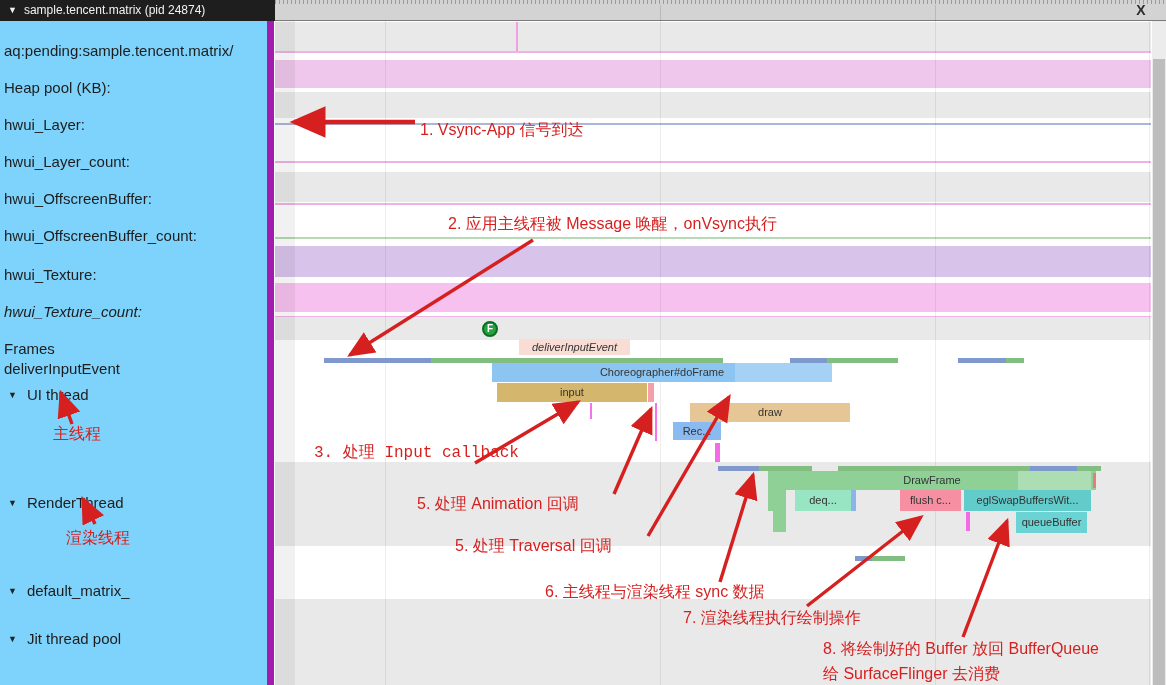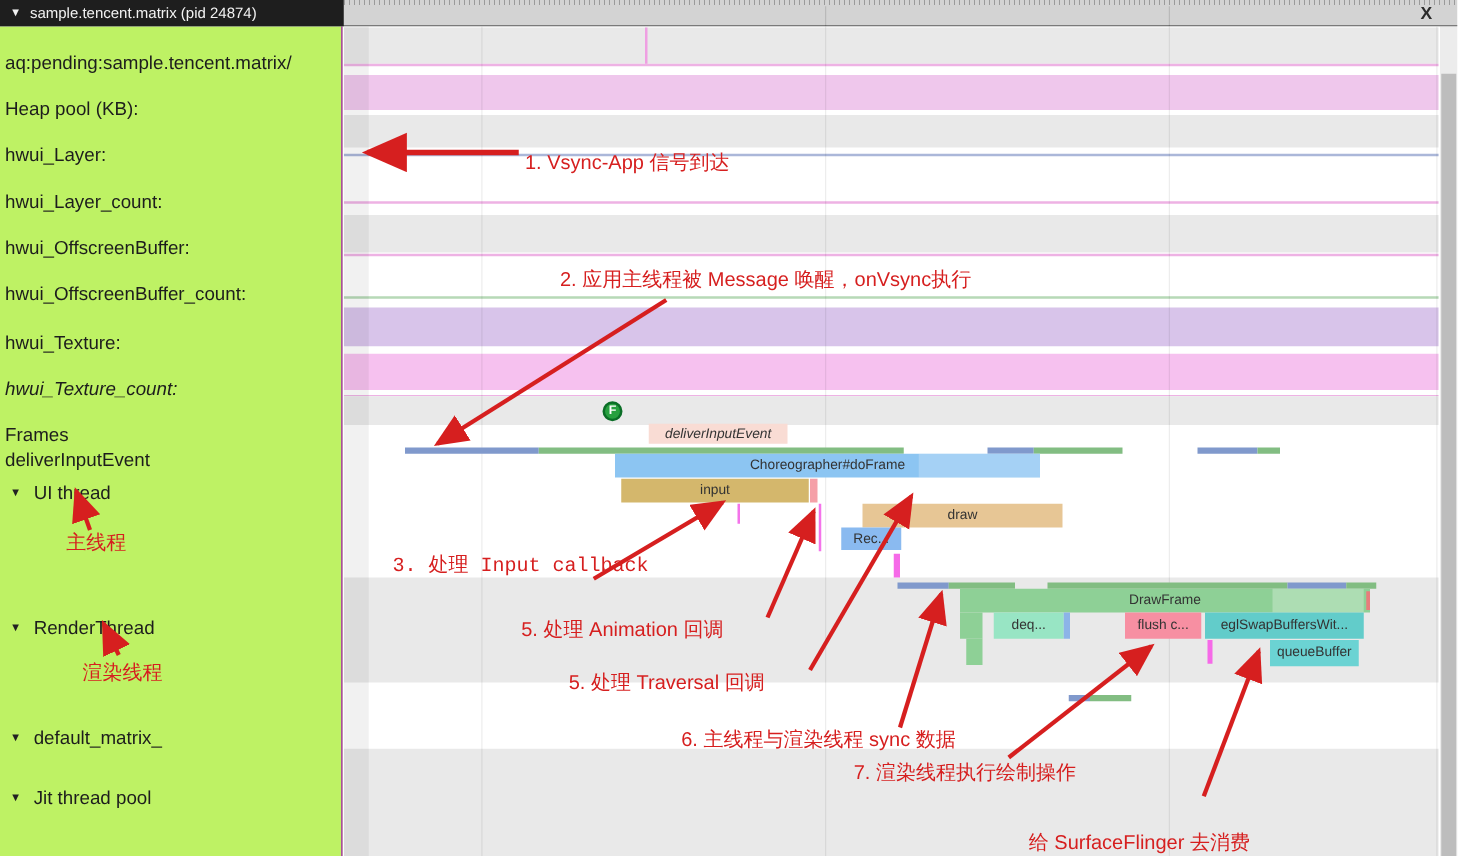--- a/index.html
+++ b/index.html
@@ -13,21 +13,21 @@
   #titlebar .dark { position:absolute; left:0; top:0; width:275px; height:21px;
               background:#1e1e1e; color:#f2f2f2; font-size:12px; line-height:21px; }
   #titlebar .dark .tri { display:inline-block; margin:0 7px 0 8px; font-size:9px; vertical-align:1px; }
   #titlebar .ticks { position:absolute; left:275px; top:0; width:891px; height:4px;
               background:repeating-linear-gradient(90deg, rgba(0,0,0,.45) 0 1px, transparent 1px 4px); opacity:.6; }
   #close-x { position:absolute; right:16px; top:0; width:18px; height:21px; text-align:center;
               color:#2b2b2b; font-size:14px; font-weight:bold; line-height:21px; cursor:pointer; }
   .titlegrid { position:absolute; top:5px; width:1px; height:16px; background:rgba(0,0,0,.12); }
   
   #sidebar { position:absolute; left:0; top:21px; width:274px; height:664px;
-             background:#bef264; border-right:1px solid #a21caf; }
+             background:#7dd3fc; border-right:7px solid #a21caf; }
   .sb-item { position:absolute; left:4px; color:#1d1d1d; font-size:15px; white-space:nowrap; }
   .sb-thread { left:8px; }
   .sb-thread .tri { display:inline-block; font-size:9px; color:#222; margin-right:10px; vertical-align:2px; }
   .sb-red { position:absolute; color:#d61f1f; font-size:16px; white-space:nowrap; }
   
   #tracks { position:absolute; left:275px; top:21px; width:876px; height:664px; background:#ffffff; overflow:hidden; }
   .rowgray  { position:absolute; left:0; width:876px; background:#e9e9e9; }
   .band     { position:absolute; left:0; width:876px; }
   .hline    { position:absolute; left:0; width:876px; }
   .vgrid    { position:absolute; top:0; width:1px; height:664px; background:rgba(0,0,0,.07); }
@@ -164,20 +164,21 @@
     <div id="close-x">X</div>
   </div>
 
   <div class="anno" style="left:420px;top:120px;">1. Vsync-App 信号到达</div>
   <div class="anno" style="left:448px;top:214px;">2. 应用主线程被 Message 唤醒，onVsync执行</div>
   <div class="anno" style="left:314px;top:442px;font-family:Liberation Mono, monospace;">3. 处理 Input callback</div>
   <div class="anno" style="left:417px;top:494px;">5. 处理 Animation 回调</div>
   <div class="anno" style="left:455px;top:536px;">5. 处理 Traversal 回调</div>
   <div class="anno" style="left:545px;top:582px;">6. 主线程与渲染线程 sync 数据</div>
   <div class="anno" style="left:683px;top:608px;">7. 渲染线程执行绘制操作</div>
+  <div class="anno" style="left:823px;top:639px;">8. 将绘制好的 Buffer 放回 BufferQueue</div>
   <div class="anno" style="left:823px;top:664px;">给 SurfaceFlinger 去消费</div>
 
   <svg id="arrows" viewBox="0 0 1166 685">
     <defs>
       <marker id="ah" markerWidth="9" markerHeight="8" refX="7" refY="3.5" orient="auto">
         <path d="M0,0 L8,3.5 L0,7 Z" fill="#d61f1f"></path>
       </marker>
     </defs>
     <line x1="415" y1="122" x2="294" y2="122" stroke="#d61f1f" stroke-width="4.5" marker-end="url(#ah)"></line>
     <line x1="533" y1="240" x2="350" y2="355" stroke="#d61f1f" stroke-width="3.4" marker-end="url(#ah)"></line>

